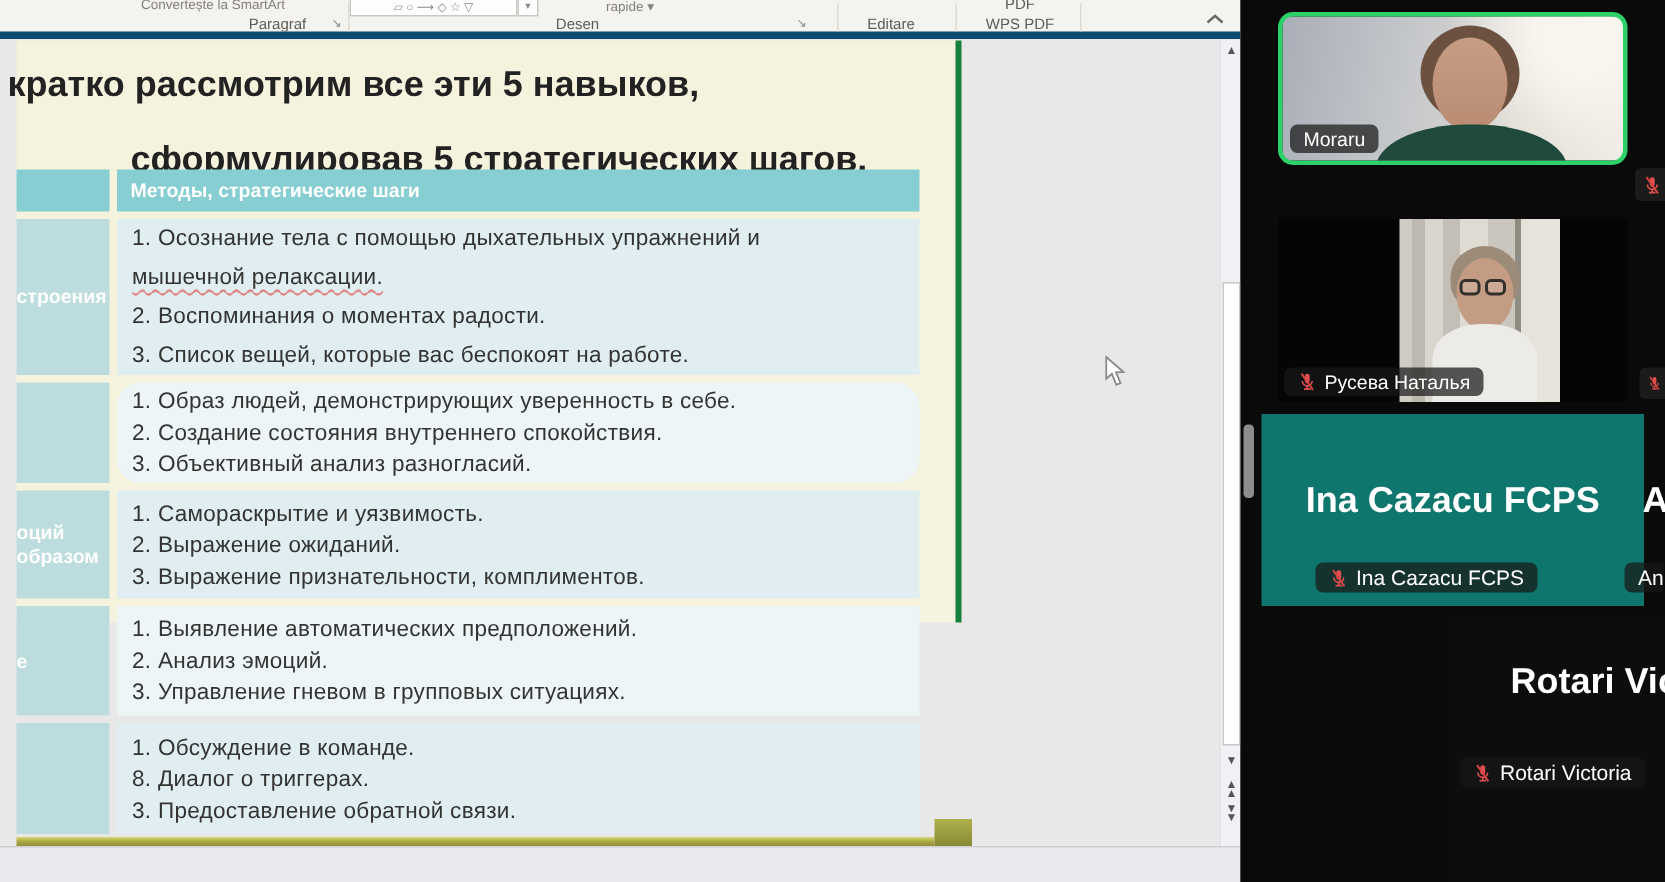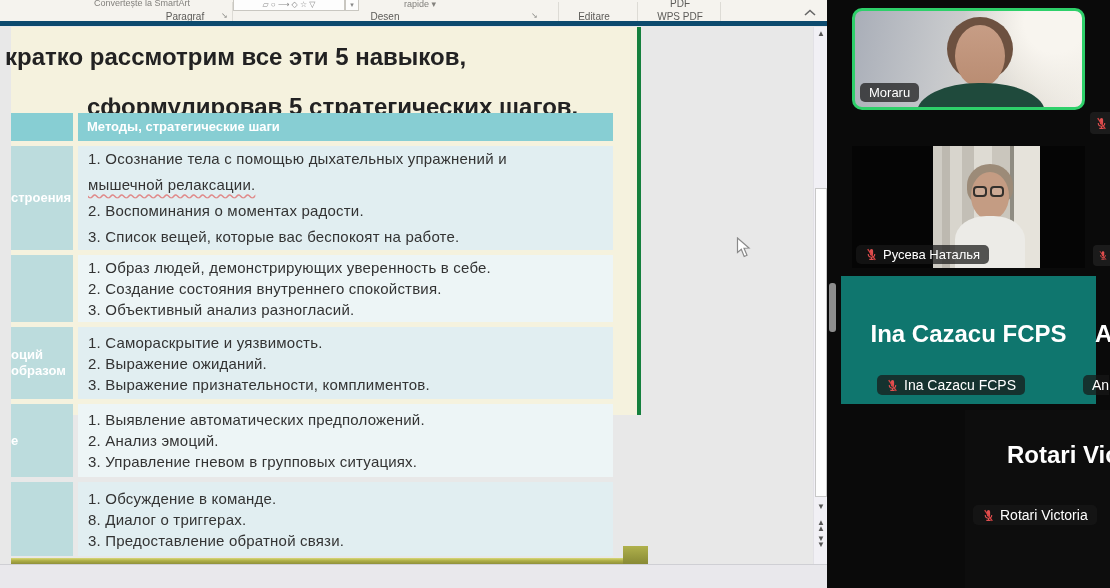--- a/index.html
+++ b/index.html
@@ -122,21 +122,21 @@
             <span>строения</span>
           </div>
         <div class="tcell body-cell band-a lh-tall" style="top:119px;height:104px;">
           <div class="line">1. Осознание тела с помощью дыхательных упражнений и</div>
           <div class="line spell">мышечной релаксации.</div>
           <div class="line">2. Воспоминания о моментах радости.</div>
           <div class="line">3. Список вещей, которые вас беспокоят на работе.</div>
         </div>
 
         <div class="tcell side-cell" style="top:228px;height:67px;"></div>
-        <div class="tcell body-cell band-b" style="top:228px;height:67px;">
+        <div class="tcell body-cell band-b" style="top:228px;height:67px;border-radius:16px;">
           <div class="line">1. Образ людей, демонстрирующих уверенность в себе.</div>
           <div class="line">2. Создание состояния внутреннего спокойствия.</div>
           <div class="line">3. Объективный анализ разногласий.</div>
         </div>
 
         <div class="tcell side-cell" style="top:300px;height:72px;">
           <span>оций</span>
             <span>образом</span>
         </div>
         <div class="tcell body-cell band-a" style="top:300px;height:72px;">

